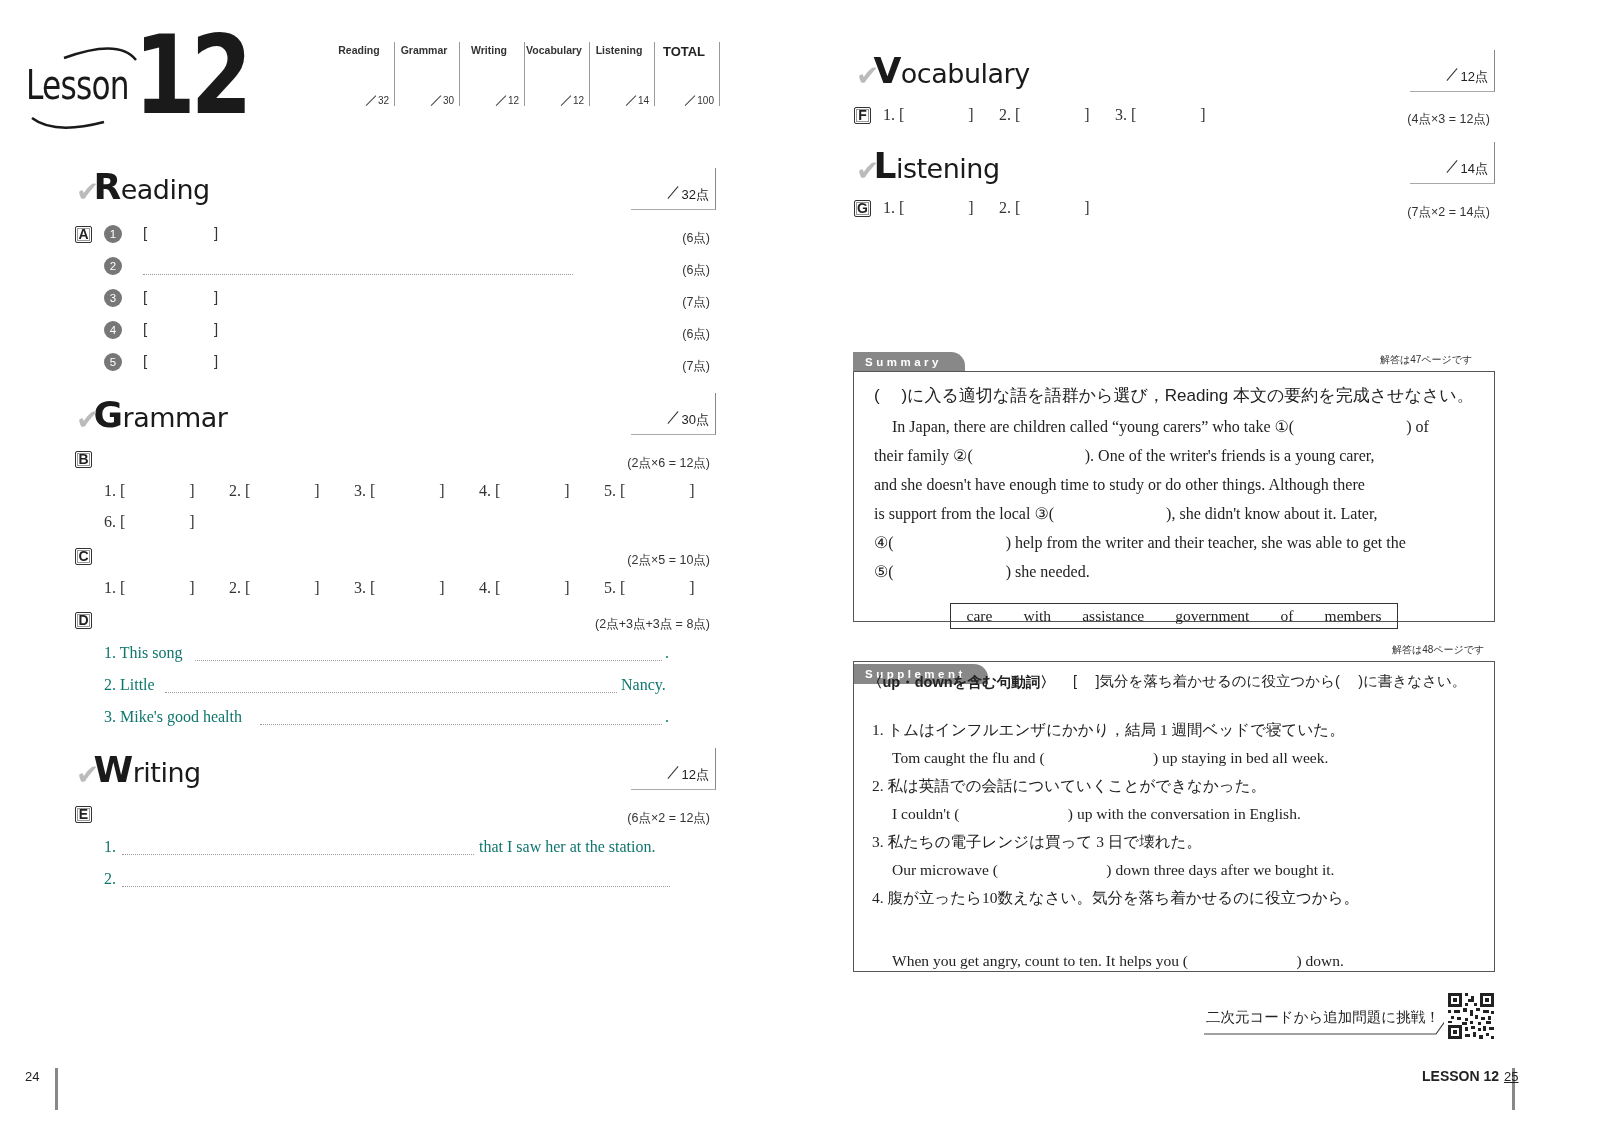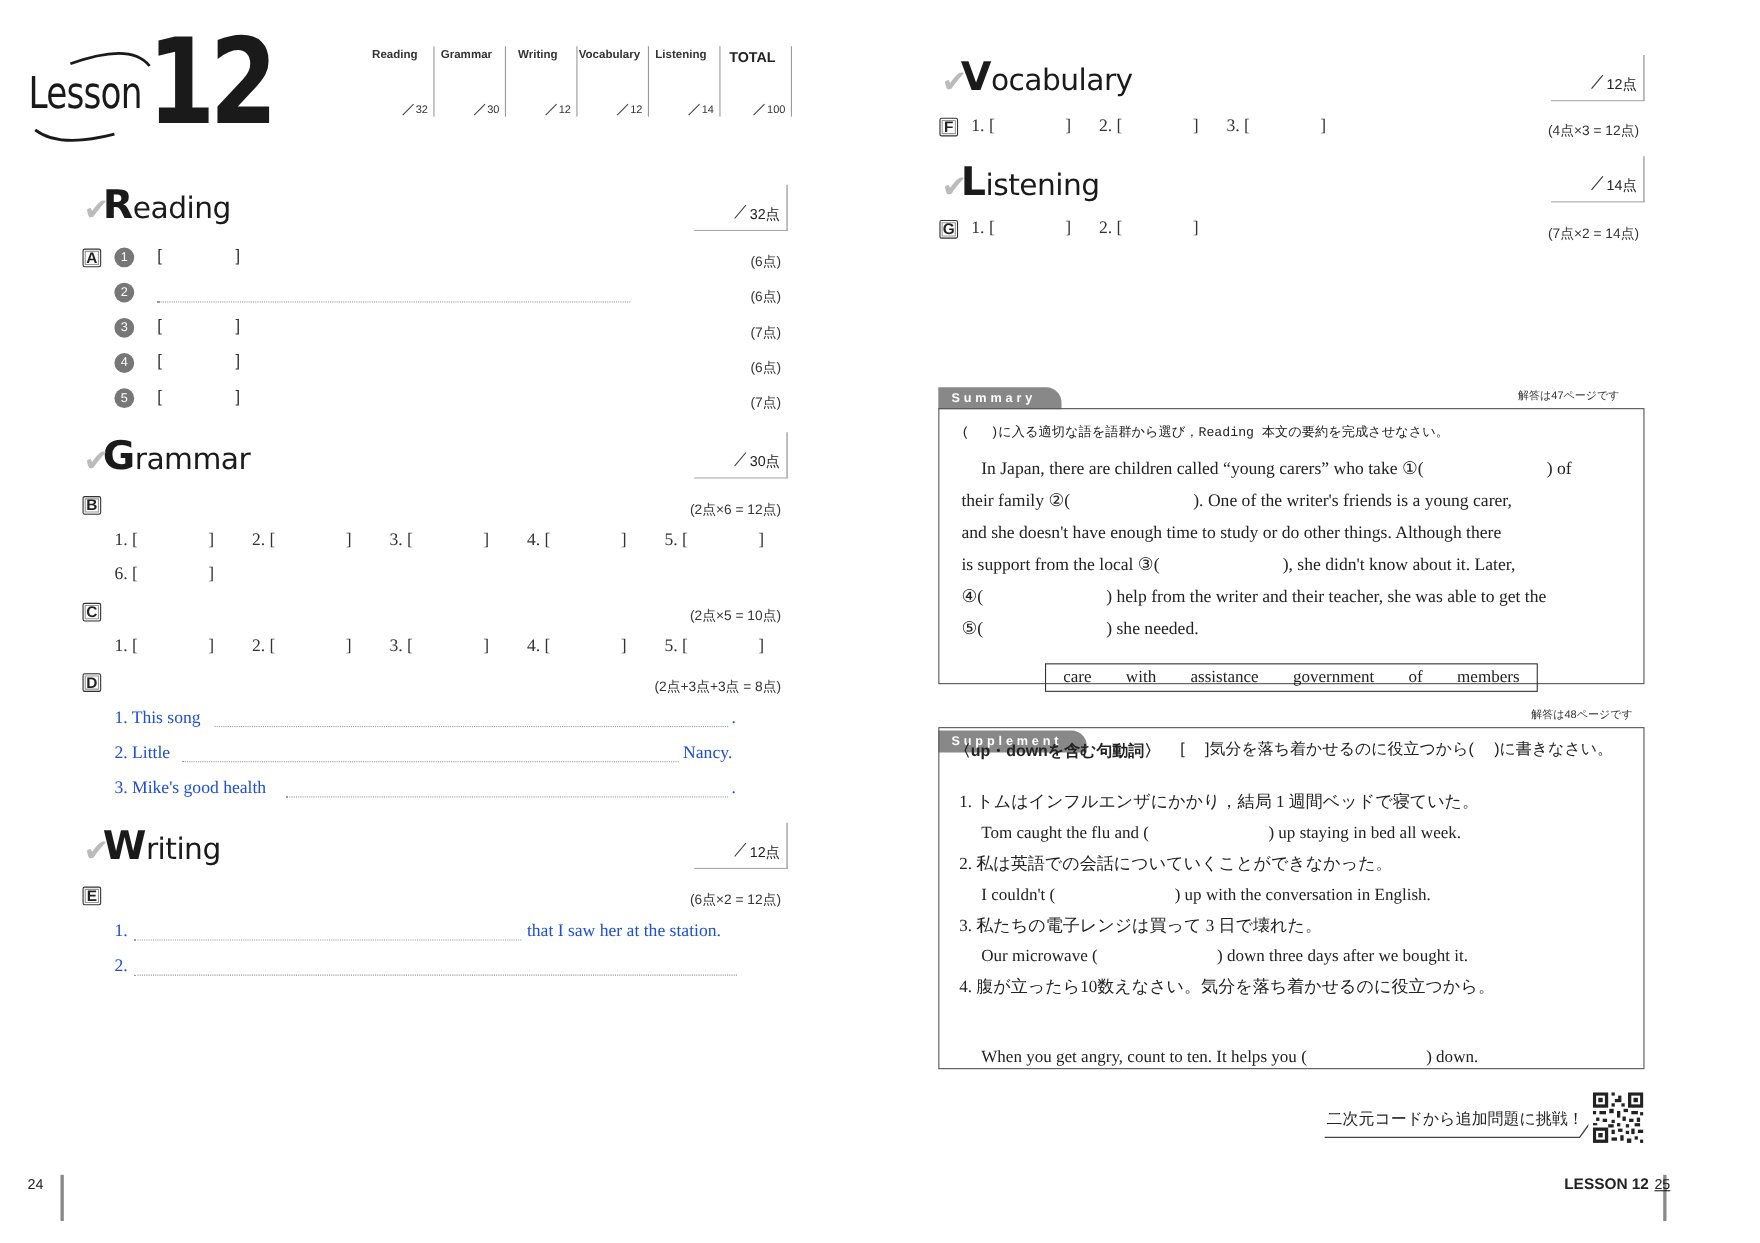--- a/index.html
+++ b/index.html
@@ -34,21 +34,21 @@
 
   .circ { position: absolute; width: 18px; height: 18px; border-radius: 50%; background: #777; color: #fff; font-size: 11.5px; text-align: center; line-height: 18px; }
   .bracket { position: absolute; font-size: 15px; color: #333; }
   .pts { position: absolute; font-size: 12.5px; color: #333; text-align: right; }
   .dotline { position: absolute; height: 0; border-bottom: 1.5px dotted #999; }
 
   .item-row { position: absolute; display: flex; font-size: 16px; color: #333; }
   .item { display: flex; align-items: center; }
   .item .num { margin-right: 4px; }
 
-  .txt16 { position: absolute; font-size: 16px; color: #1d4ed8; }
+  .txt16 { position: absolute; font-size: 16px; color: #0f766e; }
 
   
   .tab { position: absolute; height: 20px; background: #888; color: #fff; font-size: 11.5px; font-weight: bold; letter-spacing: 3.5px; padding-left: 12px; line-height: 20px; border-top-right-radius: 14px; }
   .box { position: absolute; border: 1.5px solid #555; }
   .answer-ref { position: absolute; font-size: 10px; color: #333; }
   .word-box { position: absolute; border: 1.5px solid #333; font-size: 15.5px; display: flex; justify-content: space-around; align-items: center; }
 
   .page-num { position: absolute; font-size: 13px; color: #222; }
   .page-bar { position: absolute; width: 3px; height: 42px; background: #888; }
 </style>
@@ -284,21 +284,21 @@
       <span>[</span>
       <span style="display:inline-block;width:64px;"></span>
       <span>]</span>
     </div>
 </div>
 <div class="pts" style="left:1340px;top:204px;width:150px;">(7点×2 = 14点)</div>
 
 <div class="tab" style="left:853px;top:352px;width:112px;">Summary</div>
 <div class="answer-ref" style="left:1380px;top:353px;">解答は47ページです</div>
 <div class="box" style="left:853px;top:371px;width:642px;height:251px;"></div>
-<div class="abs" style="left:874px;top:384px;font-size:12px;font-family:Liberation Mono, monospace;">(　 )に入る適切な語を語群から選び，Reading 本文の要約を完成させなさい。</div>
+<div class="abs" style="left:874px;top:384px;font-size:17px;">(　 )に入る適切な語を語群から選び，Reading 本文の要約を完成させなさい。</div>
 <div class="abs serif" style="left:874px;top:412px;width:600px;font-size:16px;line-height:29px;text-align:justify;">
   <div style="padding-left:18px;">In Japan, there are children called “young carers” who take ①(　　　　　　　) of</div>
   <div>their family ②(　　　　　　　).  One of the writer's friends is a young carer,</div>
   <div>and she doesn't have enough time to study or do other things.  Although there</div>
   <div>is support from the local ③(　　　　　　　), she didn't know about it.  Later,</div>
   <div>④(　　　　　　　) help from the writer and their teacher, she was able to get the</div>
   <div>⑤(　　　　　　　) she needed.</div>
 </div>
 <div class="word-box serif" style="left:950px;top:588px;width:448px;height:26px;margin-top:15px;">
   <span>care</span>

